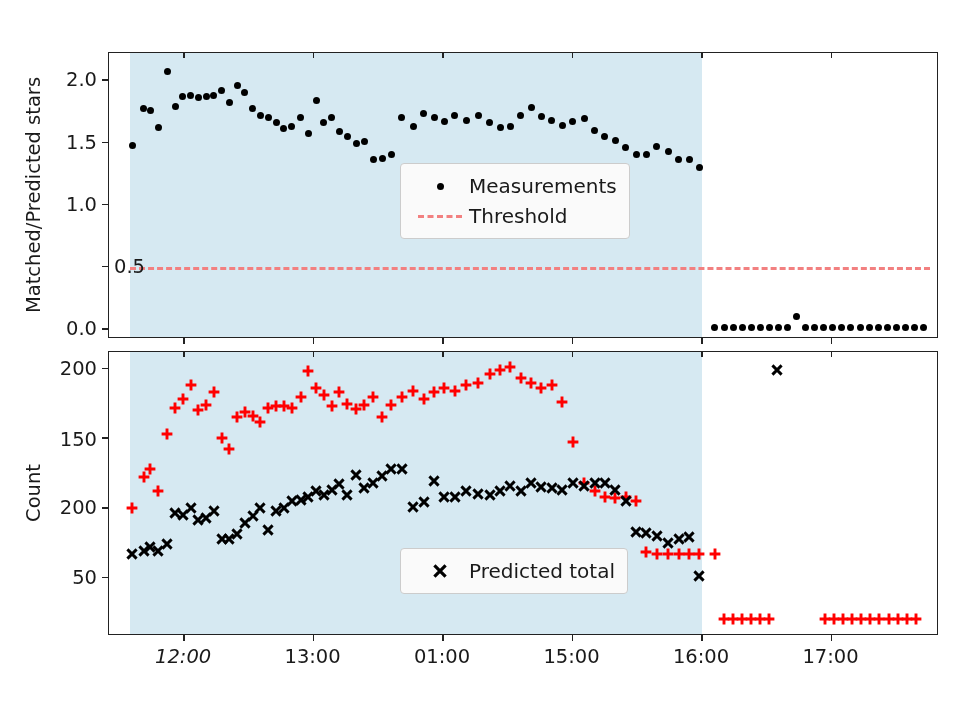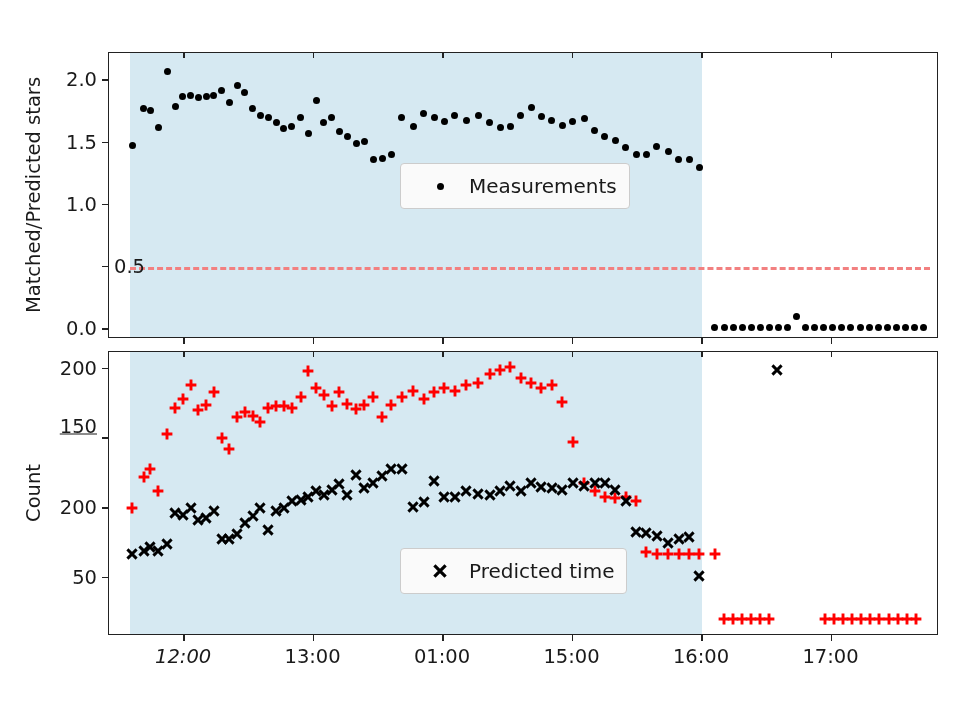--- a/index.html
+++ b/index.html
@@ -160,20 +160,26 @@
     </div>
   <div class="ylabel" id="ylabel-top" style="left: 22px; top: 195px; transform: rotate(-90deg) translate(-50%, 0px);">Matched/Predicted stars</div>
 
   <div class="legend" id="legend-top" style="left: 400px; top: 163px;">
     <div class="legend-row">
       <span class="legend-key">
           <span class="key-dot"></span>
         </span>
       <span class="legend-text">Measurements</span>
     </div>
+    <div class="legend-row">
+      <span class="legend-key">
+          <span class="key-dash"></span>
+        </span>
+      <span class="legend-text">Threshold</span>
+    </div>
   </div>
 
   <div class="panel" id="panel-bottom">
     <div class="shade" id="shade-bottom" style="left: 20.7176px; width: 572.324px; background: rgb(214, 233, 242);"></div>
     <div id="bottom-markers">
         <div class="marker" style="left: 23.3073px; top: 155.922px;">
           <svg width="16" height="16" viewBox="-8 -8 16 16">
             <path d="M-5.4 0 H5.4 M0 -5.4 V5.4" stroke="#ff0000" stroke-width="2.9"></path>
           </svg>
         </div>
@@ -888,34 +894,34 @@
           </svg>
         </div>
       </div>
   </div>
   <div id="bottom-axis-decor">
       <div class="ytickmark" style="left: 102px; top: 576.529px;"></div>
       <div class="ytick" style="left: 0px; width: 97px; top: 576.529px;">50</div>
       <div class="ytickmark" style="left: 102px; top: 506.922px;"></div>
       <div class="ytick" style="left: 0px; width: 97px; top: 506.922px;">200</div>
       <div class="ytickmark" style="left: 102px; top: 437.314px;"></div>
-      <div class="ytick" style="left: 0px; width: 97px; top: 426px; text-decoration: underline;">150</div>
+      <div class="ytick" style="left: 0px; width: 97px; top: 439px;">150</div>
       <div class="ytickmark" style="left: 102px; top: 367.706px;"></div>
       <div class="ytick" style="left: 0px; width: 97px; top: 367.706px;">200</div>
     </div>
   <div class="ylabel" id="ylabel-bottom" style="left: 22px; top: 493px; transform: rotate(-90deg) translate(-50%, 0px);">Count</div>
 
   <div class="legend" id="legend-bottom" style="left: 400px; top: 548px;">
     <div class="legend-row">
       <span class="legend-key">
         <svg width="20" height="20" viewBox="-10 -10 20 20">
             <path d="M-5.6 -5.6 L5.6 5.6 M5.6 -5.6 L-5.6 5.6" stroke="#000000" stroke-width="3.2" stroke-linecap="butt"></path>
           </svg>
       </span>
-      <span class="legend-text">Predicted time</span>
+      <span class="legend-text">Predicted total</span>
     </div>
   </div>
 
   <div id="xtick-layer">
       <div class="xtickmark" style="left: 183.101px; top: 338px;"></div>
       <div class="xtickmark" style="left: 183.101px; top: 635px;"></div>
       <div class="xtickmark" style="left: 183.101px; top: 52px;"></div>
       <div class="xtickmark" style="left: 183.101px; top: 351px;"></div>
       <div class="xtick" style="left: 183.101px; top: 645px; font-style: italic;">12:00</div>
       <div class="xtickmark" style="left: 312.587px; top: 338px;"></div>

